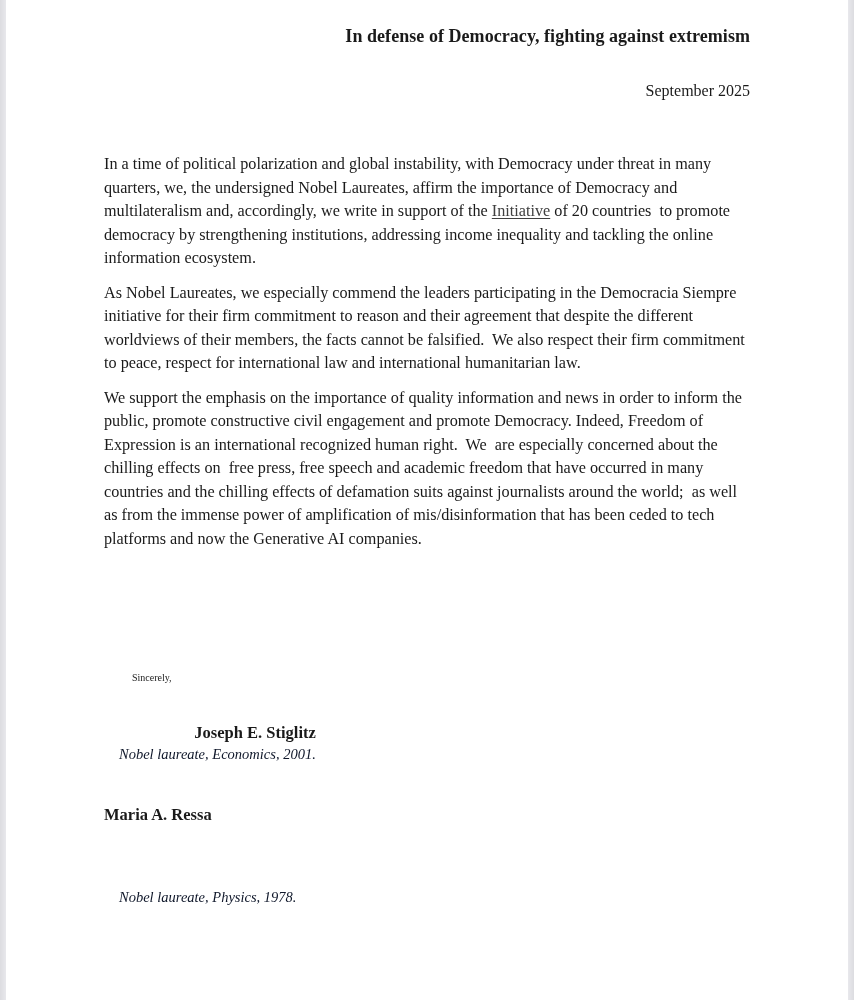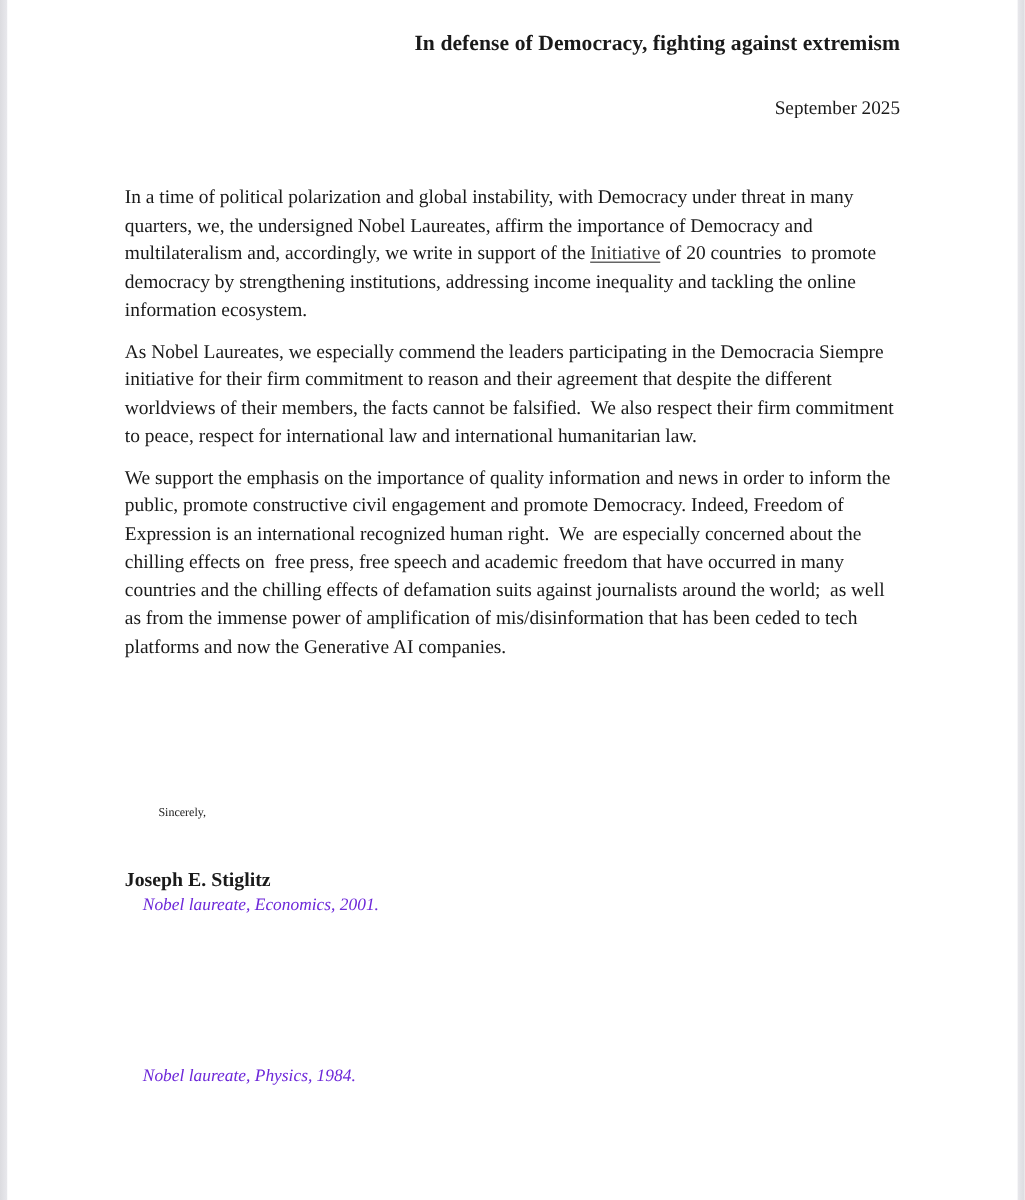--- a/index.html
+++ b/index.html
@@ -72,27 +72,28 @@
       margin-left: 28px;
     }
     .signer {
       position: absolute;
       left: 0;
     }
     .signer-name {
       font-weight: bold;
       font-size: 16.5px;
       line-height: 22px;
+      text-align: right;
     }
     .signer-title {
       font-style: italic;
       font-size: 14.5px;
       line-height: 20px;
       padding-left: 15px;
-      color: #6d28d9;
+      color: #0f172a;
     }
   </style>
 </head>
 <body>
 
 <div class="edge-left"></div>
 <div class="edge-right"></div>
 
 <div class="page">
   <div class="title">In defense of Democracy, fighting against extremism</div>
@@ -105,18 +106,19 @@
   </div>
 
   <div class="closing">Sincerely,</div>
 
   <div class="signer" style="top:722px;">
     <div class="signer-name">Joseph E. Stiglitz</div>
     <div class="signer-title">Nobel laureate, Economics, 2001.</div>
   </div>
 
   <div class="signer" style="top:804px;">
+    <div class="signer-name">Maria A. Ressa</div>
   </div>
 
   <div class="signer" style="top:887px;">
-    <div class="signer-title">Nobel laureate, Physics, 1984.</div>
+    <div class="signer-title">Nobel laureate, Physics, 1978.</div>
   </div>
 </div>
 
 </body></html>

